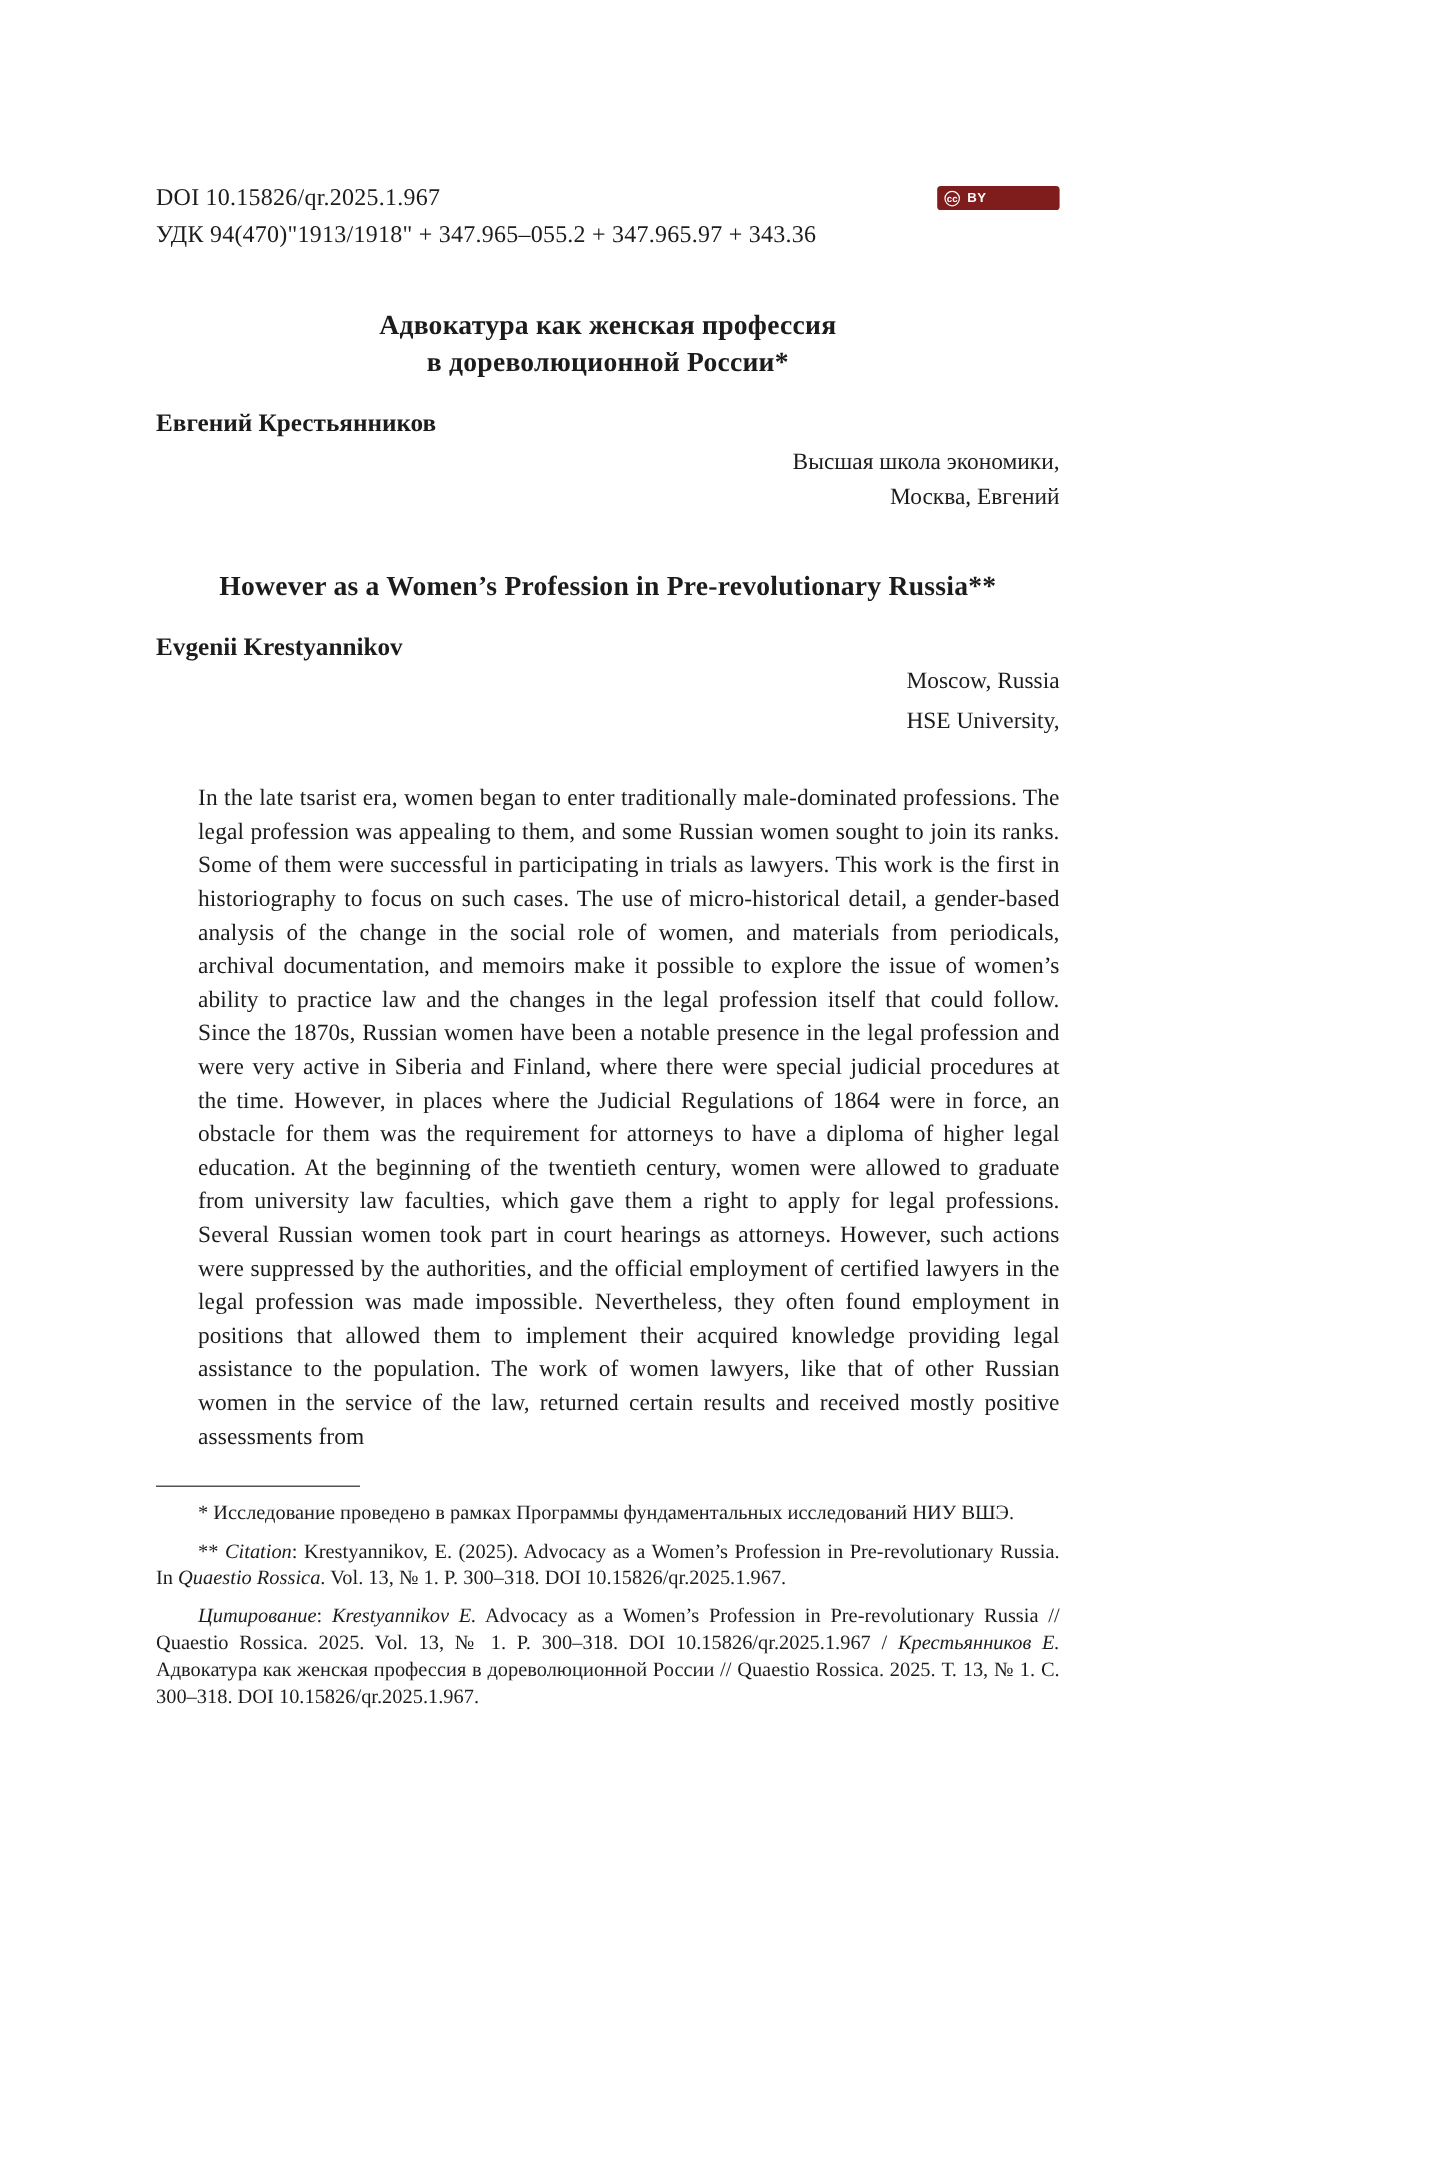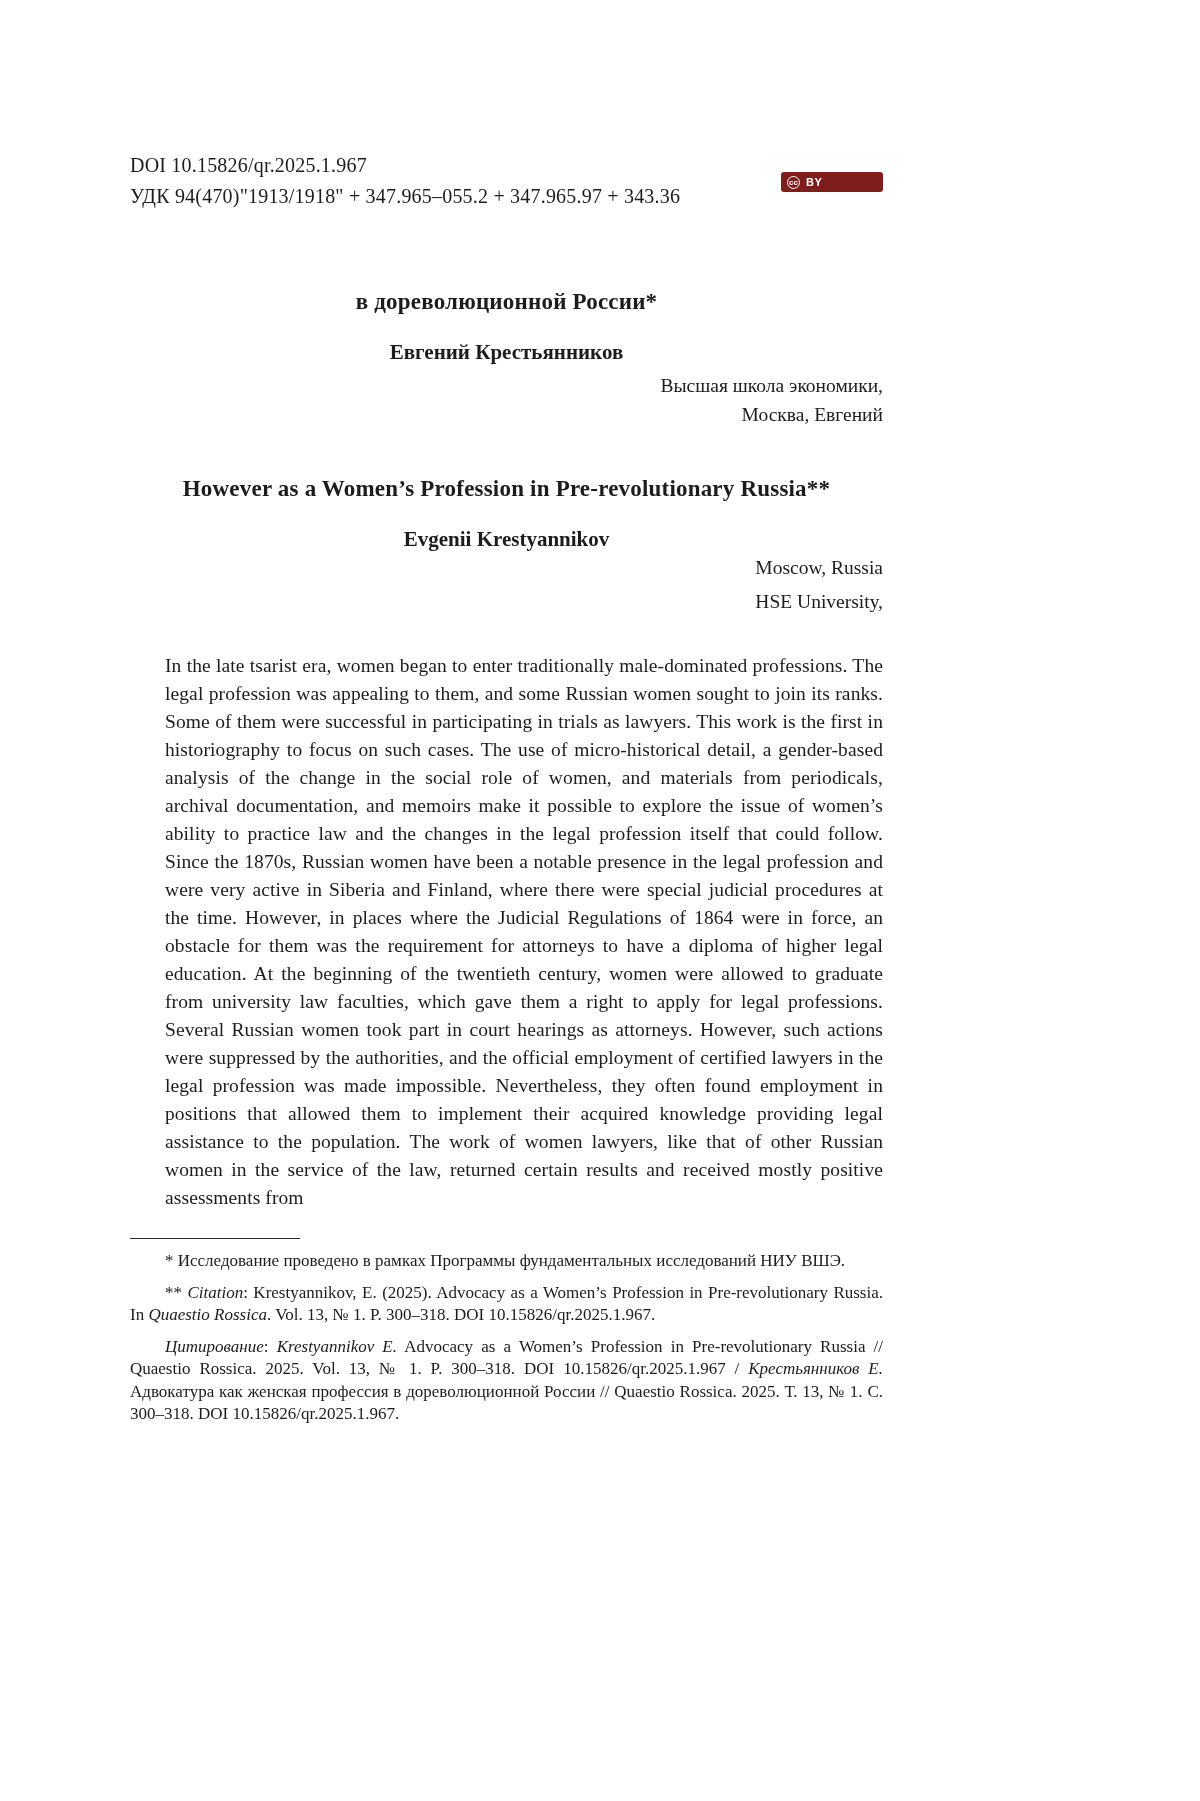--- a/index.html
+++ b/index.html
@@ -10,21 +10,21 @@
     color:#1c1c1c;
     font-family:"Liberation Serif","DejaVu Serif",serif;
     overflow:hidden;
   }
   .content {
     position:absolute;
     left:130px; top:0;
     width:753px;
     padding-top:152px;
   }
-  .header-row { display:flex; justify-content:space-between; align-items:center; }
+  .header-row { display:flex; justify-content:space-between; align-items:flex-start; }
   .meta-lines { }
   .doi  { font-size:20px; line-height:26px; letter-spacing:0.2px; }
   .udk  { font-size:20px; line-height:26px; margin-top:5px; letter-spacing:0.2px; }
 
   .cc-badge {
     width:102px; height:20px;
     background:#7f1d1d;
     border-radius:3px;
     display:flex; align-items:center;
     padding:0 6px; gap:6px;
@@ -47,21 +47,21 @@
 
   .title-ru, .title-en {
     margin:0; text-align:center;
     font-size:23px; line-height:31px; font-weight:bold;
     letter-spacing:0.2px;
   }
   .title-ru { margin-top:46px; }
   .title-en { margin-top:44px; }
 
   .author {
-    text-align:center; font-weight:bold;
+    text-align:left; font-weight:bold;
     font-size:21px; line-height:27px; margin-top:22px;
   }
   .affil {
     text-align:right; font-size:19.5px; line-height:29px;
   }
   .affil.first { margin-top:5px; }
 
   .abstract {
     margin:36px 0 0;
     padding-left:35px;
@@ -100,21 +100,21 @@
       <div class="meta-lines">
         <div class="doi">DOI 10.15826/qr.2025.1.967</div>
         <div class="udk">УДК 94(470)"1913/1918" + 347.965–055.2 + 347.965.97 + 343.36</div>
       </div>
       <div class="cc-badge">
         <span class="cc-circle">cc</span>
         <span class="cc-by">BY</span>
       </div>
     </div>
 
-    <h1 class="title-ru"><br><span>в дореволюционной России*</span></h1>
+    <h1 class="title-ru"><span>Адвокатура как женская профессия</span><br><span>в дореволюционной России*</span></h1>
 
     <div class="author">Евгений Крестьянников</div>
     <div class="affil first">Высшая школа экономики,</div>
     <div class="affil">Москва, Евгений</div>
 
     <h2 class="title-en">However as a Women’s Profession in Pre-revolutionary Russia**</h2>
 
     <div class="author">Evgenii Krestyannikov</div>
     <div class="affil">Moscow, Russia</div>
     <div class="affil first">HSE University,</div>

